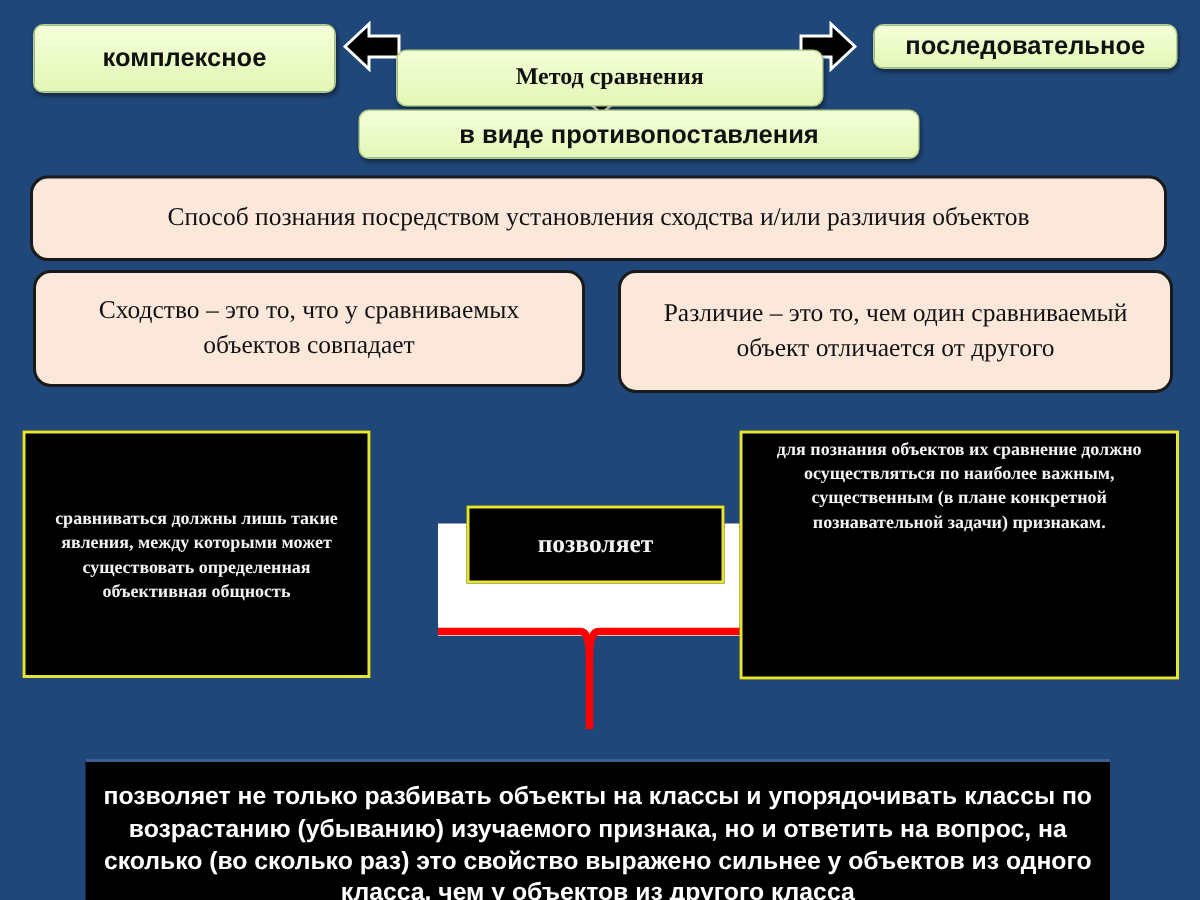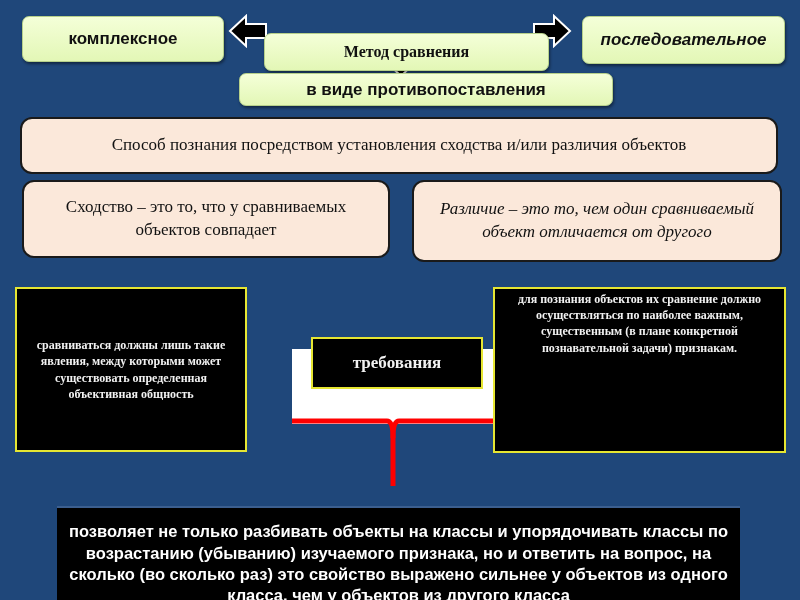--- a/index.html
+++ b/index.html
@@ -46,52 +46,52 @@
 </svg>
 
 <div class="abs green sans-b" style="left:22px;top:16px;width:202px;height:46px;font-size:17px;">
   <span>комплексное</span>
 </div>
 
 <div class="abs green serif-b" style="left:264px;top:33px;width:285px;height:38px;font-size:16px;">
   <span>Метод сравнения</span>
 </div>
 
-<div class="abs green sans-b" style="left:582px;top:16px;width:203px;height:48px;font-size:17px;line-height:1.2;padding:0 6px;word-break:break-all;font-style:italic;">
+<div class="abs green sans-b" style="left:582px;top:16px;width:203px;height:30px;font-size:17px;line-height:1.2;padding:0 6px;word-break:break-all;">
   <span>последовательное</span>
 </div>
 
 <div class="abs green sans-b" style="left:239px;top:73px;width:374px;height:33px;font-size:17px;">
   <span>в виде противопоставления</span>
 </div>
 
 <div class="abs peach" style="left:20px;top:117px;width:758px;height:57px;">
   <span>Способ познания посредством установления сходства и/или различия объектов</span>
 </div>
 
 <div class="abs peach" style="left:22px;top:180px;width:368px;height:78px;padding:0 8px;">
   <span>Сходство – это то, что у сравниваемых объектов совпадает</span>
 </div>
 
-<div class="abs peach" style="left:412px;top:180px;width:370px;height:82px;padding:0 12px;font-style:italic;">
+<div class="abs peach" style="left:412px;top:180px;width:370px;height:82px;padding:0 12px;">
   <span>Различие – это то, чем один сравниваемый объект отличается от другого</span>
 </div>
 
 <div class="abs" style="left:292px;top:349px;width:202px;height:75px;background:#fff;"></div>
 <svg style="left:292px;top:418px" width="202" height="70" viewBox="0 0 202 70">
   <path d="M0,3 L95,3 Q101,3 101,20 L101,68" fill="none" stroke="#ff0000" stroke-width="5"></path>
   <path d="M202,3 L107,3 Q101,3 101,20" fill="none" stroke="#ff0000" stroke-width="5"></path>
 </svg>
 
 <div class="abs black" style="left:15px;top:287px;width:232px;height:165px;padding:0 8px;">
   <span>сравниваться должны лишь такие явления, между которыми может существовать определенная объективная общность</span>
 </div>
 
 <div class="abs black" style="left:311px;top:337px;width:172px;height:52px;font-size:17px;">
-  <span>требования</span>
+  <span>позволяет</span>
 </div>
 
 <div class="abs black" style="left:493px;top:287px;width:293px;height:166px;padding:0 10px;align-items:flex-start;padding-top:2px;">
   <span>для познания объектов их сравнение должно осуществляться по наиболее важным, существенным (в плане конкретной познавательной задачи) признакам.</span>
 </div>
 
 <div class="abs bottom" style="left:57px;top:486px;width:683px;height:114px;padding:0 6px;">
   <span>позволяет не только разбивать объекты на классы и упорядочивать классы по возрастанию (убыванию) изучаемого признака, но и ответить на вопрос, на сколько (во сколько раз) это свойство выражено сильнее у объектов из одного класса, чем у объектов из другого класса</span>
 </div>
 

